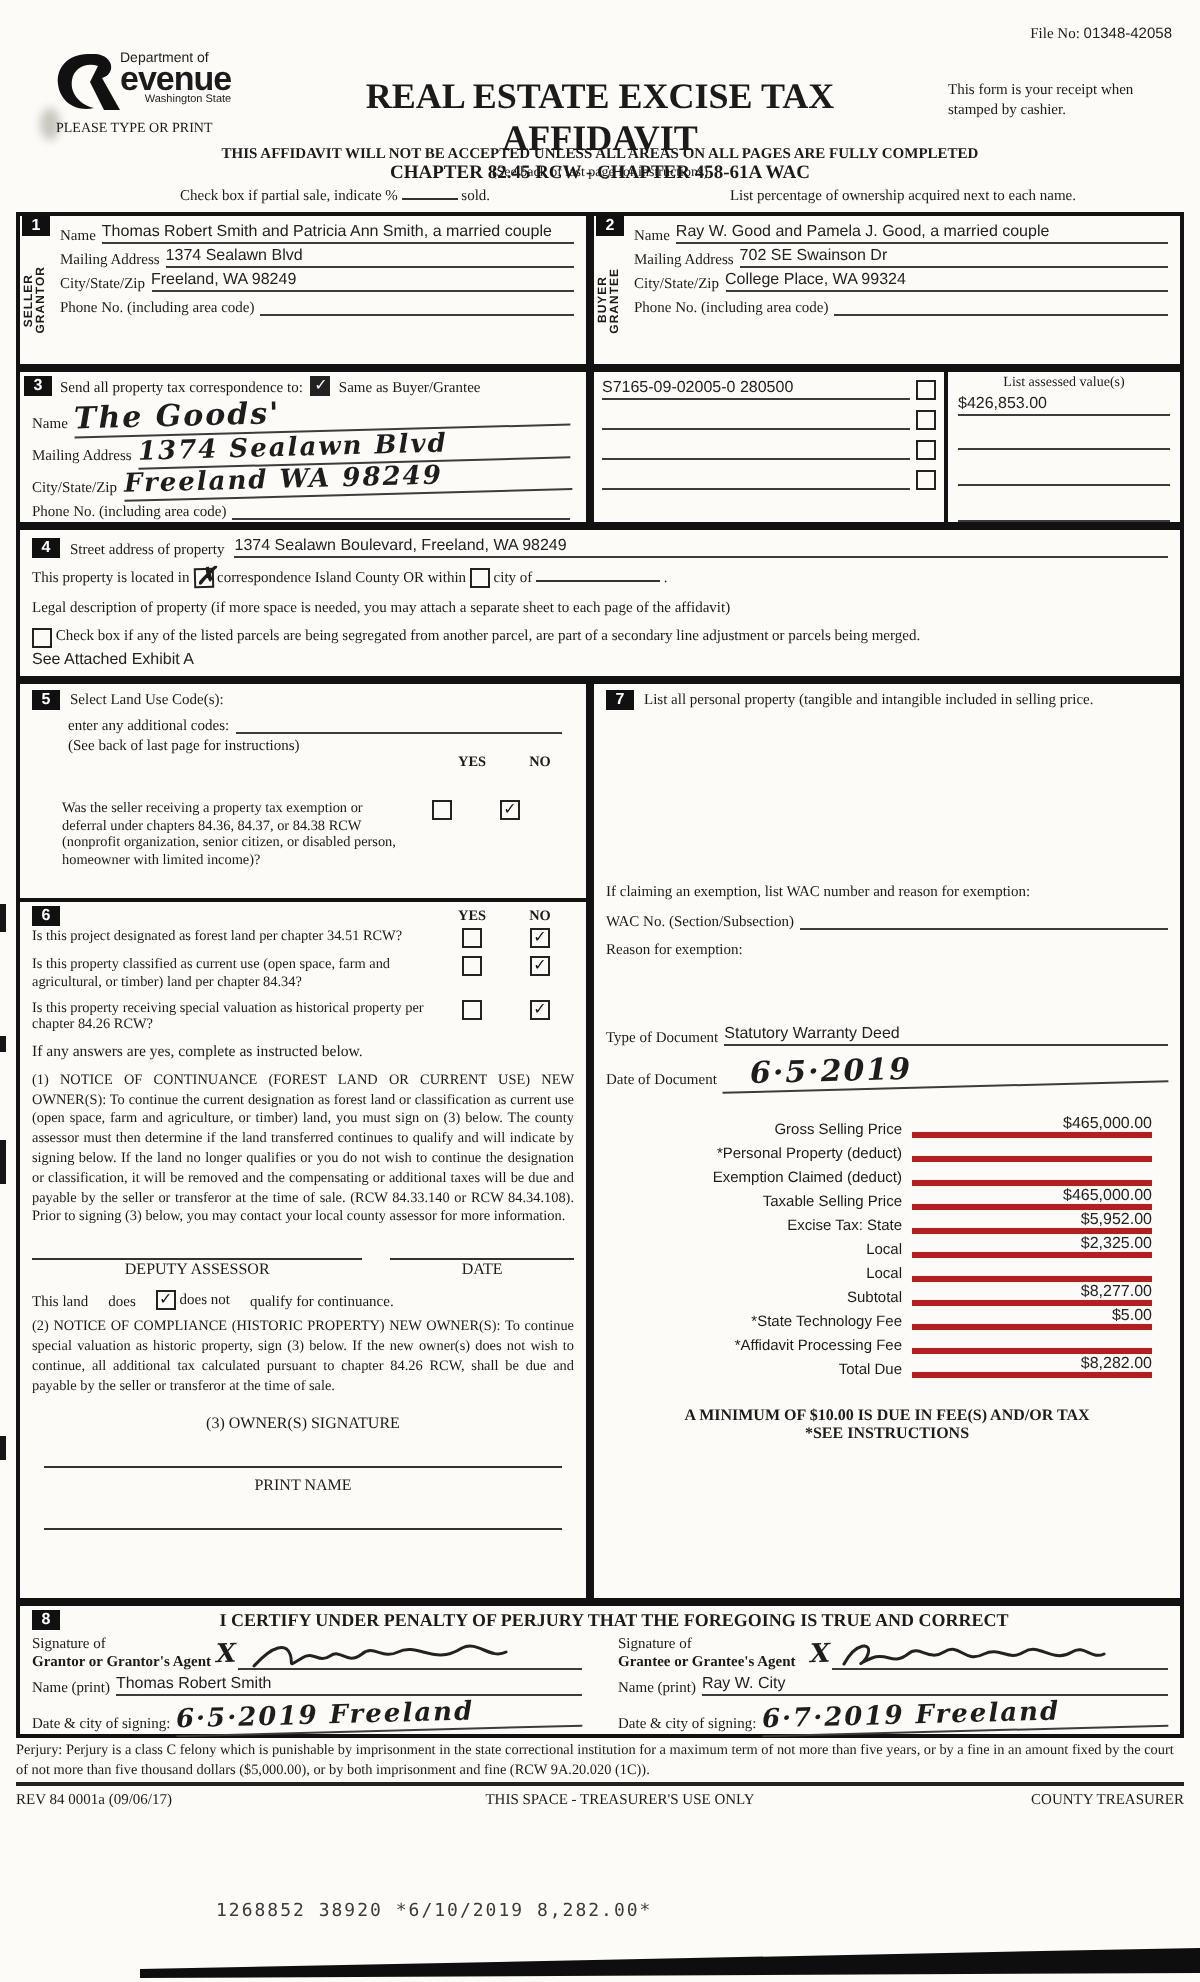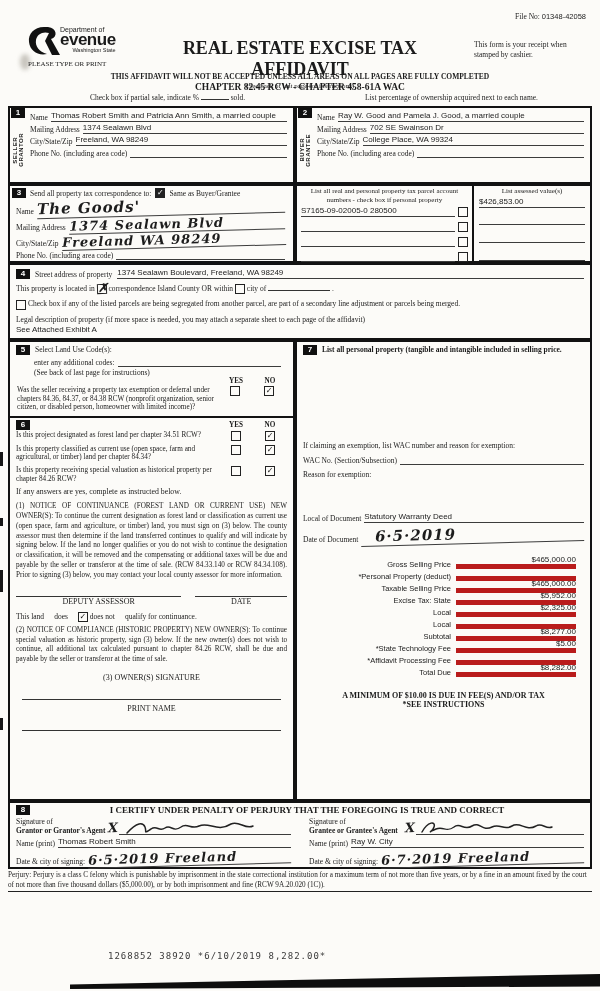--- a/index.html
+++ b/index.html
@@ -19,21 +19,21 @@
   .vtext{writing-mode:vertical-rl;transform:rotate(180deg);font-size:6px;font-weight:bold;
          font-family:"Liberation Sans",sans-serif;letter-spacing:.5px;}
   .frow{display:flex;align-items:flex-end;gap:3px;margin:1px 6px 0 4px;}
   .fill{flex:1;border-bottom:1px solid #3c3c3c;min-height:10px;}
   .cb{display:inline-block;width:8px;height:8px;border:1px solid #222;font-size:8px;line-height:8px;
       text-align:center;vertical-align:middle;background:#fcfbf8;color:#111;font-family:"DejaVu Sans",sans-serif;}
   .hand{font-family:"DejaVu Serif",serif;font-style:italic;font-weight:bold;letter-spacing:1px;
         display:inline-block;transform:rotate(-1.5deg);color:#1d1d1d;}
   .arow{display:flex;align-items:flex-end;margin:1px 8px 0 0;height:11px;}
   .alabel{width:148px;text-align:right;padding-right:5px;font-family:"Liberation Sans",sans-serif;font-size:7.5px;}
-  .aval{flex:1;border-bottom:5px solid #b91c1c;text-align:right;font-size:8px;min-height:9px;}
+  .aval{flex:1;border-bottom:3px solid #b91c1c;text-align:right;font-size:8px;min-height:9px;}
   .ynrow{display:flex;align-items:flex-start;margin:2px 4px 0 4px;font-size:7.2px;line-height:8.6px;}
   .ynq{flex:1;}
   .yncell{width:34px;text-align:center;flex-shrink:0;}
   .para{font-size:7.2px;line-height:9.8px;text-align:justify;margin:3px 6px 0 6px;}
   .rule{border-bottom:1px solid #333;}
   .mark{position:absolute;left:0;background:#161616;width:3px;}
   .sig-svg{display:block}
 </style>
 </head>
 <body>
@@ -158,21 +158,20 @@
       <span class="fill hand" style="font-size:13px;">Freeland WA 98249</span>
       </div>
     <div class="frow">
         <span class="lbl">Phone No. (including area code)</span>
       <span class="fill"></span>
       </div>
   </div>
 
   <div class="box" style="left:295px;top:184px;width:297px;height:79px;display:flex;">
     <div style="flex:1;padding:1px 4px;">
-      <div class="sm" style="text-align:center;line-height:8.6px;">List all real and personal property tax parcel account numbers - check box if personal property</div>
       <div class="frow" style="margin:2px 0 0 0;">
           <span class="fill val">S7165-09-02005-0   280500</span>
         <span class="cb"></span>
         </div>
       <div class="frow" style="margin:4px 0 0 0;">
           <span class="fill"></span>
         <span class="cb"></span>
         </div>
       <div class="frow" style="margin:4px 0 0 0;">
           <span class="fill"></span>
@@ -208,44 +207,44 @@
     </div>
     <div style="margin-top:5px;font-size:7.5px;">
       <span>This property is located in</span>
       <span class="cb hand" style="font-size:12px;line-height:6px;overflow:visible;">✗</span>
       <span>correspondence Island County OR within</span>
       <span class="cb"></span>
       <span>city of</span>
       <span style="display:inline-block;width:62px;border-bottom:1px solid #333;"></span>
       <span>.</span>
     </div>
+    <div style="margin-top:5px;font-size:7.5px;">Legal description of property (if more space is needed, you may attach a separate sheet to each page of the affidavit)</div>
     <div style="margin-top:5px;font-size:7.5px;">
       <span class="cb"></span>
       <span>Check box if any of the listed parcels are being segregated from another parcel, are part of a secondary line adjustment or parcels being merged.</span>
     </div>
-    <div style="margin-top:5px;font-size:7.5px;">Legal description of property (if more space is needed, you may attach a separate sheet to each page of the affidavit)</div>
     <div class="val" style="margin-top:1px;">See Attached Exhibit A</div>
   </div>
 
   <div class="box" style="left:8px;top:340px;width:287px;height:461px;">
     <div style="padding:3px 6px 0 6px;">
       <div style="display:flex;gap:5px;align-items:flex-start;">
         <span class="badge">5</span>
         <span class="lbl">Select Land Use Code(s):</span>
       </div>
       <div class="frow" style="margin-left:18px;">
           <span class="lbl">enter any additional codes:</span>
         <span class="fill"></span>
         </div>
       <div class="lbl" style="margin-left:18px;margin-top:1px;">(See back of last page for instructions)</div>
       <div style="display:flex;justify-content:flex-end;font-size:7.2px;font-weight:bold;">
         <span class="yncell">YES</span>
         <span class="yncell">NO</span>
       </div>
-      <div class="ynrow" style="margin:1px;">
+      <div class="ynrow" style="margin:15px;">
         <span class="ynq">Was the seller receiving a property tax exemption or deferral under chapters 84.36, 84.37, or 84.38 RCW (nonprofit organization, senior citizen, or disabled person, homeowner with limited income)?</span>
         <span class="yncell"><span class="cb"></span></span>
         <span class="yncell"><span class="cb">✓</span></span>
       </div>
     </div>
 
     <div style="border-top:2px solid #121212;margin-top:4px;padding:2px 6px 0 6px;">
       <div style="display:flex;align-items:center;">
         <span class="badge">6</span>
         <span style="flex:1"></span>
@@ -295,46 +294,50 @@
       <div style="text-align:center;font-size:8px;margin-top:8px;">(3) OWNER(S) SIGNATURE</div>
       <div class="rule" style="height:1px;margin:16px 6px 0 6px;"></div>
       <div style="text-align:center;font-size:8px;margin-top:4px;">PRINT NAME</div>
       <div class="rule" style="height:1px;margin:16px 6px 0 6px;"></div>
     </div>
   </div>
 
   <div class="box" style="left:295px;top:340px;width:297px;height:461px;padding:3px 6px 0 6px;">
     <div style="display:flex;gap:5px;align-items:flex-start;">
       <span class="badge">7</span>
-      <span class="lbl" style="line-height:9.5px;font-weight:bold;">List all personal property (tangible and intangible included in selling price.</span>
+      <span class="lbl" style="line-height:9.5px;">List all personal property (tangible and intangible included in selling price.</span>
     </div>
     <div style="height:86px;"></div>
     <div class="lbl">If claiming an exemption, list WAC number and reason for exemption:</div>
     <div class="frow" style="margin:4px 0 0 0;">
         <span class="lbl">WAC No. (Section/Subsection)</span>
       <span class="fill"></span>
       </div>
     <div class="lbl" style="margin-top:5px;">Reason for exemption:</div>
     <div style="height:33px;"></div>
     <div class="frow" style="margin:0;">
-        <span class="lbl">Local of Document</span>
+        <span class="lbl">Type of Document</span>
       <span class="fill val">Statutory Warranty Deed</span>
       </div>
     <div class="frow" style="margin:3px 0 0 0;height:18px;">
         <span class="lbl">Date of Document</span>
       <span class="fill hand" style="font-size:15px;text-align:left;padding-left:14px;">6·5·2019</span>
       </div>
 
     <div style="margin-top:14px;">
       <div class="arow">
           <span class="alabel">Gross Selling Price</span>
           <span class="aval val">$465,000.00</span>
         </div>
       <div class="arow">
           <span class="alabel">*Personal Property (deduct)</span>
+          <span class="aval val"></span>
+        </div>
+      <div class="arow">
+          <span class="alabel">Exemption Claimed (deduct)</span>
           <span class="aval val"></span>
         </div>
       <div class="arow">
           <span class="alabel">Taxable Selling Price</span>
           <span class="aval val">$465,000.00</span>
         </div>
       <div class="arow">
           <span class="alabel">Excise Tax:  State</span>
           <span class="aval val">$5,952.00</span>
         </div>
@@ -415,18 +418,23 @@
           </div>
         <div class="frow" style="margin:2px 0 0 0;height:16px;">
             <span class="lbl">Date &amp; city of signing:</span>
           <span class="fill hand" style="font-size:13px;">6·7·2019 Freeland</span>
           </div>
       </div>
     </div>
   </div>
 
   <div class="abs ser" style="left:8px;top:871px;width:584px;font-size:7.2px;line-height:9.6px;border-bottom:1px solid #222;padding-bottom:1px;">Perjury:  Perjury is a class C felony which is punishable by imprisonment in the state correctional institution for a maximum term of not more than five years, or by a fine in an amount fixed by the court of not more than five thousand dollars ($5,000.00), or by both imprisonment and fine (RCW 9A.20.020 (1C)).</div>
+  <div class="abs" style="left:8px;top:892px;width:584px;display:flex;font-size:7.5px;border-top:1px solid #222;padding-top:2px;">
+    <span style="width:180px;">REV 84 0001a (09/06/17)</span>
+    <span style="flex:1;text-align:center;">THIS SPACE - TREASURER'S USE ONLY</span>
+    <span style="width:160px;text-align:right;">COUNTY TREASURER</span>
+  </div>
 
   <div class="abs" style="left:108px;top:951px;font-family:'DejaVu Sans Mono',monospace;font-size:9px;letter-spacing:1px;color:#3a3a3a;">1268852 38920 *6/10/2019 8,282.00*</div>
 
   <div class="abs" style="left:70px;top:973px;width:530px;height:16px;background:#0e0e0e;clip-path:polygon(0 72%,100% 6%,100% 84%,0 100%);"></div>
 
 </div>
 
 </body></html>

